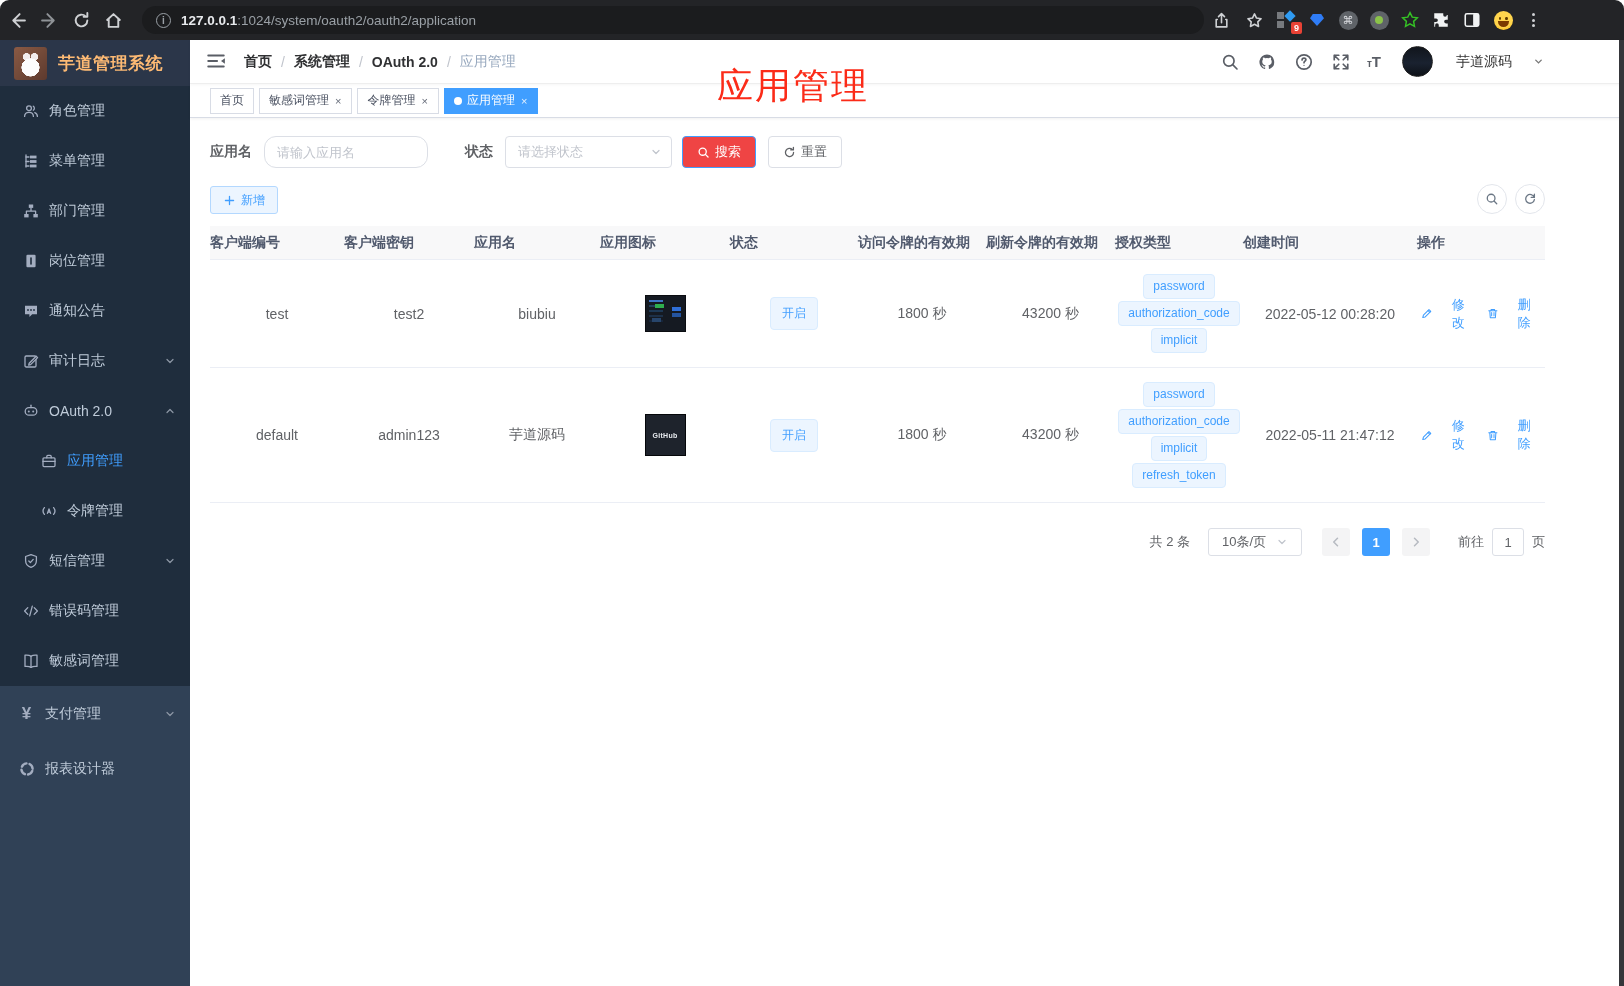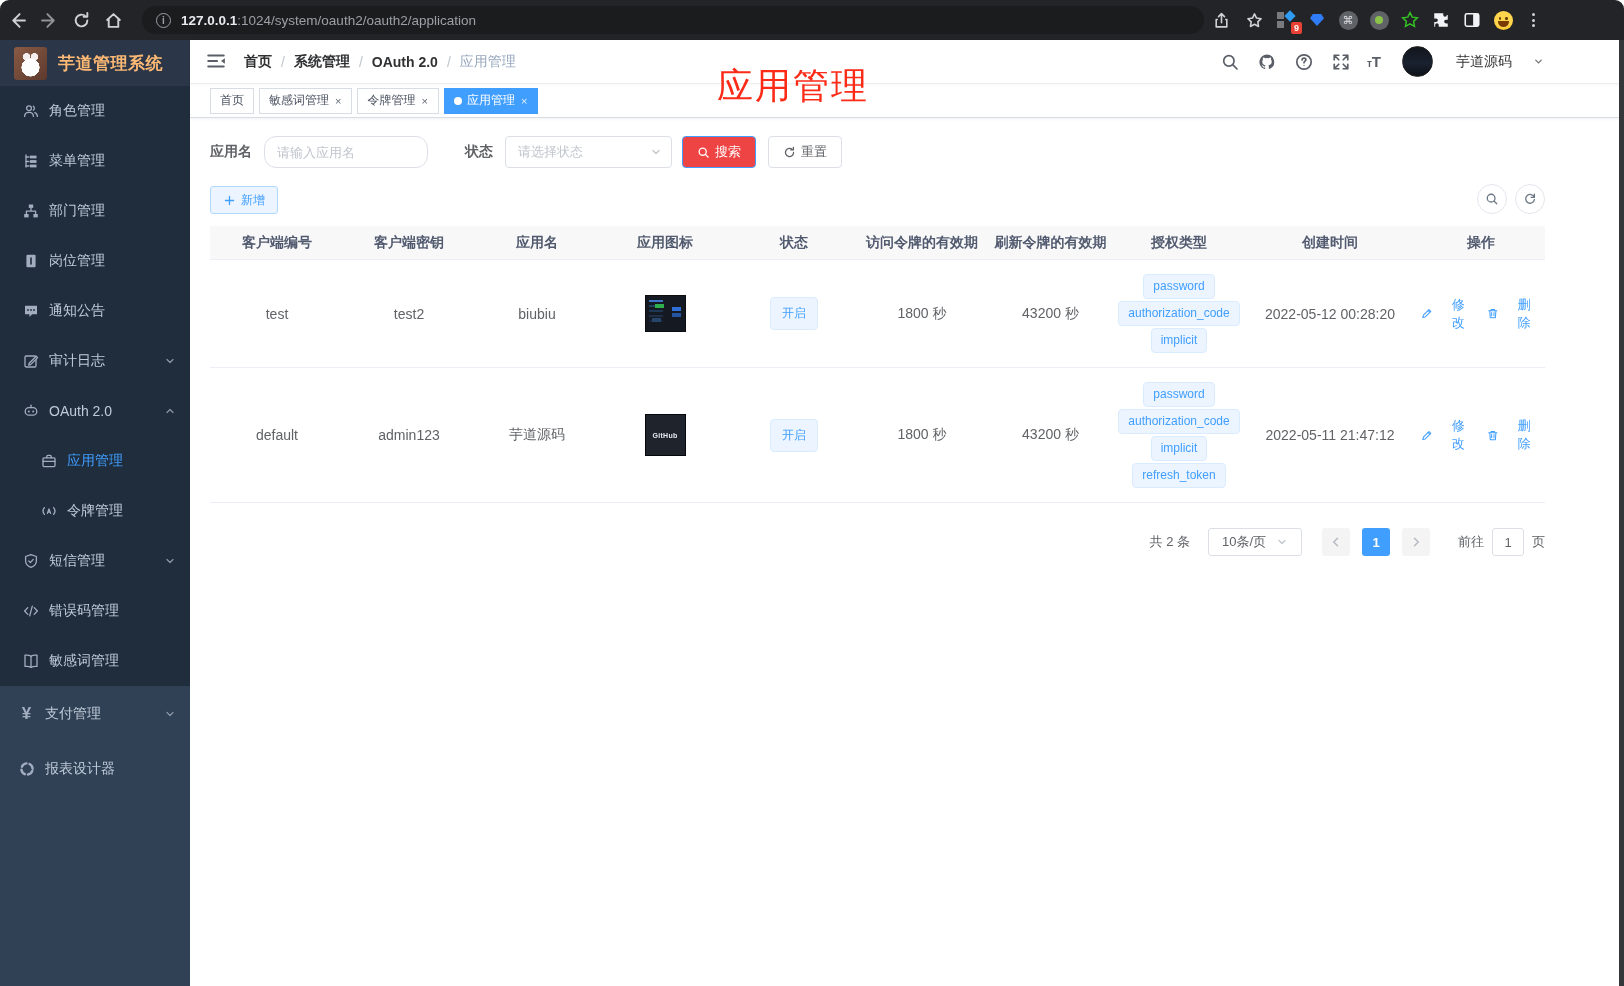--- a/index.html
+++ b/index.html
@@ -111,21 +111,21 @@
   .btn-reset{margin-left:12px}
   .toolbar-row{width:1335px;margin-top:16px;display:flex;align-items:flex-end}
   .btn-add{height:28px;padding:0 12px;background:#ecf5ff;border:1px solid #b3d8ff;color:#409eff;font-size:12px;border-radius:3px}
   .circle-btns{margin-left:auto;display:flex;gap:8px}
   .cbtn{width:30px;height:30px;border-radius:50%;border:1px solid #e3e6ec;background:#fff;display:flex;align-items:center;justify-content:center;color:#6b7785;cursor:pointer}
   .cbtn svg{width:14px;height:14px;stroke:currentColor;fill:none;stroke-width:1.5;stroke-linecap:round;stroke-linejoin:round}
 
   
   .table{width:1335px;margin-top:12px;font-size:14px;color:#606266}
   .thead{display:flex;background:#f8f8f9;height:34px;align-items:center;border-bottom:1px solid #ebeef5}
-  .th{font-weight:700;color:#515a6e;text-align:center;font-size:14px}
+  .th{font-weight:700;color:#515a6e;text-align:left;font-size:14px}
   .trow{display:flex;align-items:center;border-bottom:1px solid #ebeef5}
   .td{text-align:left;display:flex;align-items:center;justify-content:center;padding:14px 4px}
   .status-tag{display:inline-block;background:#ecf5ff;border:1px solid #d9ecff;color:#409eff;font-size:12px;padding:7px 11px;border-radius:4px}
   .grant-stack{display:flex;flex-direction:column;align-items:center;gap:2px}
   .grant-tag{background:#ecf5ff;border:1px solid #d9ecff;color:#409eff;font-size:12px;height:25px;line-height:23px;padding:0 9px;border-radius:4px;white-space:nowrap}
   .action-link{color:#409eff;font-size:13px;display:inline-flex;align-items:center;gap:19px;cursor:pointer}
   .action-link svg{width:13px;height:13px;stroke:currentColor;fill:none;stroke-width:1.4;stroke-linecap:round;stroke-linejoin:round}
   .action-link + .action-link{margin-left:12px}
   .thumb-dash{width:41px;height:37px;background:#151a22;border:1px solid #0b0d11;position:relative;overflow:hidden;margin:0 auto}
   .thumb-dash::before{content:"";position:absolute;left:3px;top:4px;width:14px;height:2px;background:#3d73c4;box-shadow:0 5px 0 #23405c,0 10px 0 #1d3854,0 15px 0 #1d3047,0 20px 0 #16253a}

